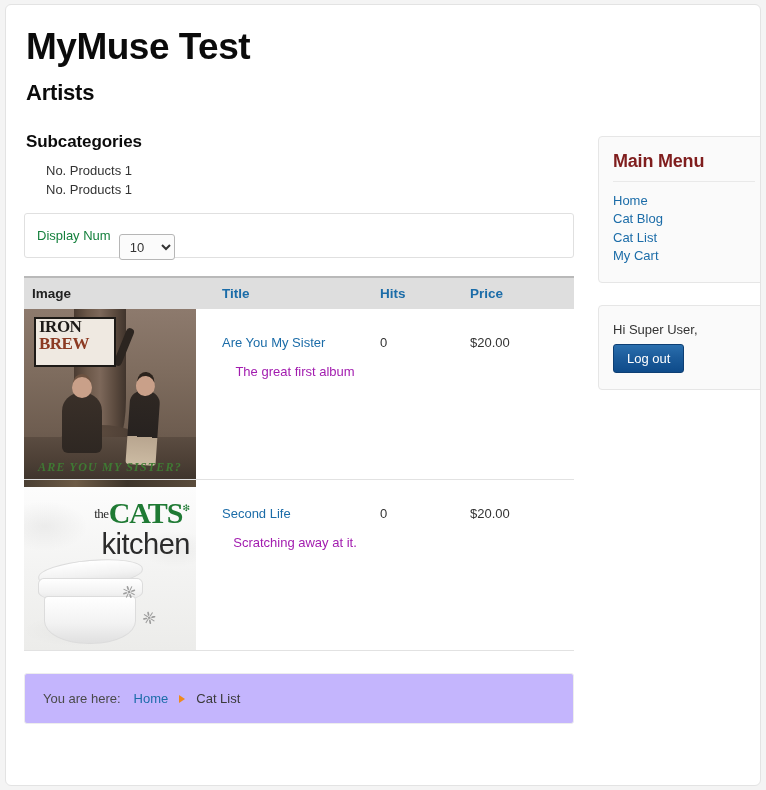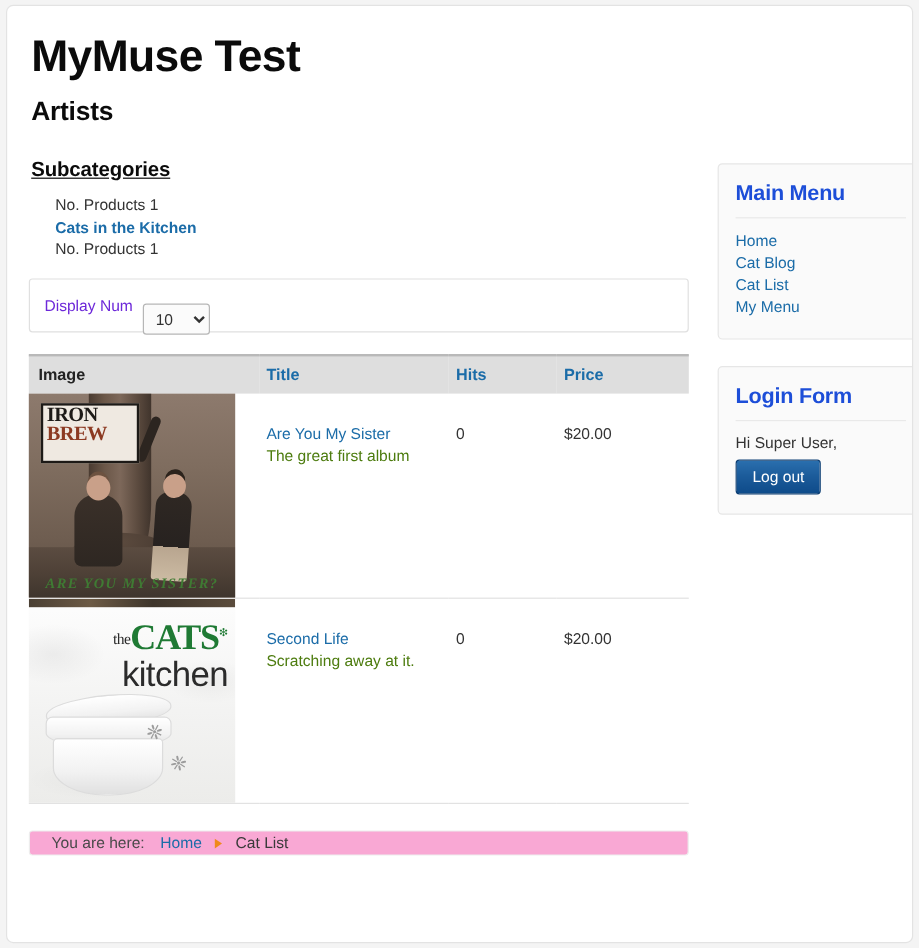--- a/index.html
+++ b/index.html
@@ -48,39 +48,38 @@
     color: #0b0b0b;
     margin: 0 0 26px 2px;
     letter-spacing: -0.2px;
   }
   h3.sub-heading {
     font-size: 17px;
     font-weight: bold;
     color: #0b0b0b;
     margin: 0 0 10px 2px;
     letter-spacing: -0.1px;
-    text-decoration: underline;
   }
 
   
   .subcats { margin: 0 0 14px 22px; }
   .subcat-link { font-weight: bold; font-size: 13px; color: #1b6ca8; display: block; line-height: 1.45; }
   .subcat-count { font-size: 13px; color: #333; line-height: 1.45; }
 
   
   .displaynum-box {
     border: 1px solid #e0e0e0;
     border-radius: 3px;
     padding: 9px 12px;
     height: 45px;
     display: flex;
     align-items: center;
     margin-bottom: 18px;
   }
-  .displaynum-label { font-size: 13px; color: #6d28d9; margin-right: 8px; }
+  .displaynum-label { font-size: 13px; color: #15803d; margin-right: 8px; }
   select.displaynum-select {
     font-family: "Liberation Sans", sans-serif;
     font-size: 13px;
     color: #333;
     height: 26px;
     width: 56px;
     padding: 2px 2px 2px 6px;
     border: 1px solid #b6b6b6;
     border-radius: 3px;
     background: #fbfbfb;
@@ -107,21 +106,21 @@
 
   table.products tbody td {
     vertical-align: top;
     border-bottom: 1px solid #e2e2e2;
     padding: 26px 6px 10px 6px;
     font-size: 13px;
     color: #333;
   }
   td.cell-image { padding: 0 !important; border-bottom: 1px solid #e2e2e2; }
   .prod-title { color: #1b6ca8; font-size: 13px; display: block; }
-  .prod-desc  { color: #4d7c0f; font-size: 13px; margin-top: 3px; }
+  .prod-desc  { color: #a21caf; font-size: 13px; margin-top: 14px; text-align: center; }
 
   
   .cover { width: 172px; height: 170px; position: relative; overflow: hidden; display:block; }
   .cover-ironbrew {
     background:
       radial-gradient(ellipse 60% 40% at 52% 92%, #6d5a4c 0%, rgba(109,90,76,0) 70%),
       linear-gradient(180deg, #8d7a6d 0%, #7e6c5e 38%, #6e5d50 72%, #5c4d42 100%);
   }
   .ib-tree {
     position: absolute; left: 50px; top: 0; width: 52px; height: 150px;
@@ -234,21 +233,21 @@
 
   
   .module {
     background: #fafafa;
     border: 1px solid #e6e6e6;
     border-radius: 4px;
     padding: 14px 14px 16px 14px;
     margin-bottom: 22px;
   }
   .module h3 {
-    font-size: 18px; font-weight: bold; color: #1d4ed8;
+    font-size: 18px; font-weight: bold; color: #7f1d1d;
     margin: 0 0 10px 0; padding-bottom: 9px;
     border-bottom: 1px solid #e9e9e9;
     letter-spacing: -0.2px;
   }
   ul.menu { list-style: none; margin: 0; padding: 0; }
   ul.menu li { line-height: 1.42; }
   ul.menu li a { font-size: 13px; color: #1b6ca8; }
 
   .login-greeting { font-size: 13px; color: #333; margin: 2px 0 7px 0; }
   .logout-btn {
@@ -258,24 +257,24 @@
     background: linear-gradient(180deg,#2a6fae 0%, #1c5c9b 45%, #0e4b8a 100%);
     border: 1px solid #0d3f74;
     border-radius: 3px;
     padding: 6px 13px;
     cursor: pointer;
   }
 
   
   .breadcrumb-wrap {
     margin-top: 22px;
-    background: #f9a8d4;
+    background: #c4b5fd;
     border: 1px solid #ededed;
     border-radius: 3px;
-    padding: 2px 18px;
+    padding: 17px 18px;
     width: 550px;
     display: flex; align-items: center;
   }
   .bc-label { font-size: 13px; color: #4a4a4a; margin-right: 13px; }
   .bc-link { font-size: 13px; color: #1b6ca8; }
   .bc-sep {
     display: inline-block; margin: 0 11px;
     width: 0; height: 0;
     border-left: 6px solid #ef8a1b;
     border-top: 4px solid transparent;
@@ -294,21 +293,20 @@
     <div class="cols">
 
       <div class="main-col">
 
         <h2 class="page-heading">Artists</h2>
 
         <h3 class="sub-heading">Subcategories</h3>
 
         <div class="subcats">
           <div class="subcat-count">No. Products 1</div>
-          <a href="#" class="subcat-link">Cats in the Kitchen</a>
           <div class="subcat-count">No. Products 1</div>
         </div>
 
         <div class="displaynum-box">
           <span class="displaynum-label">Display Num</span>
           <select class="displaynum-select">
             <option selected="">10</option>
           </select>
         </div>
 
@@ -399,26 +397,25 @@
       <div class="gap"></div>
 
       <div class="side-col">
 
         <div class="module">
           <h3>Main Menu</h3>
           <ul class="menu">
             <li><a href="#">Home</a></li>
             <li><a href="#">Cat Blog</a></li>
             <li><a href="#">Cat List</a></li>
-            <li><a href="#">My Menu</a></li>
+            <li><a href="#">My Cart</a></li>
           </ul>
         </div>
 
         <div class="module">
-          <h3>Login Form</h3>
           <div class="login-greeting">Hi Super User,</div>
           <button class="logout-btn">Log out</button>
         </div>
 
       </div>
 
     </div>
   </div>
 </div>
 

